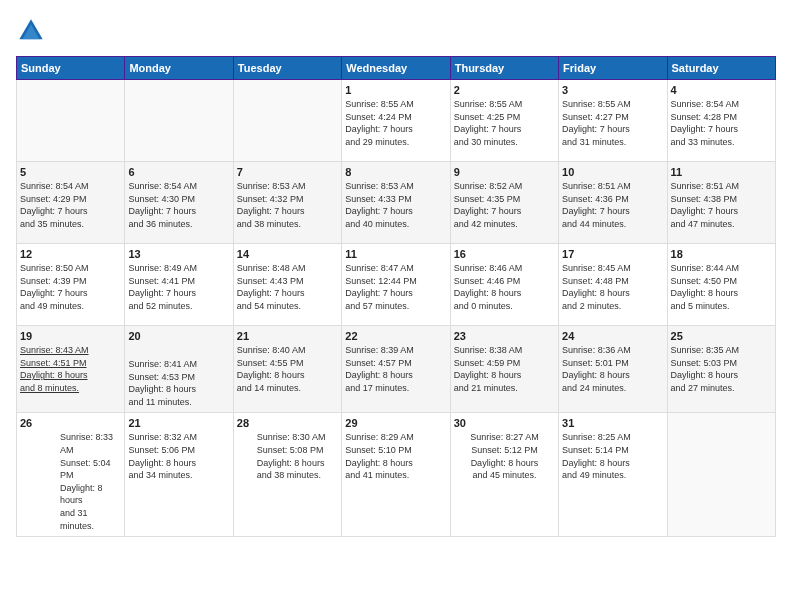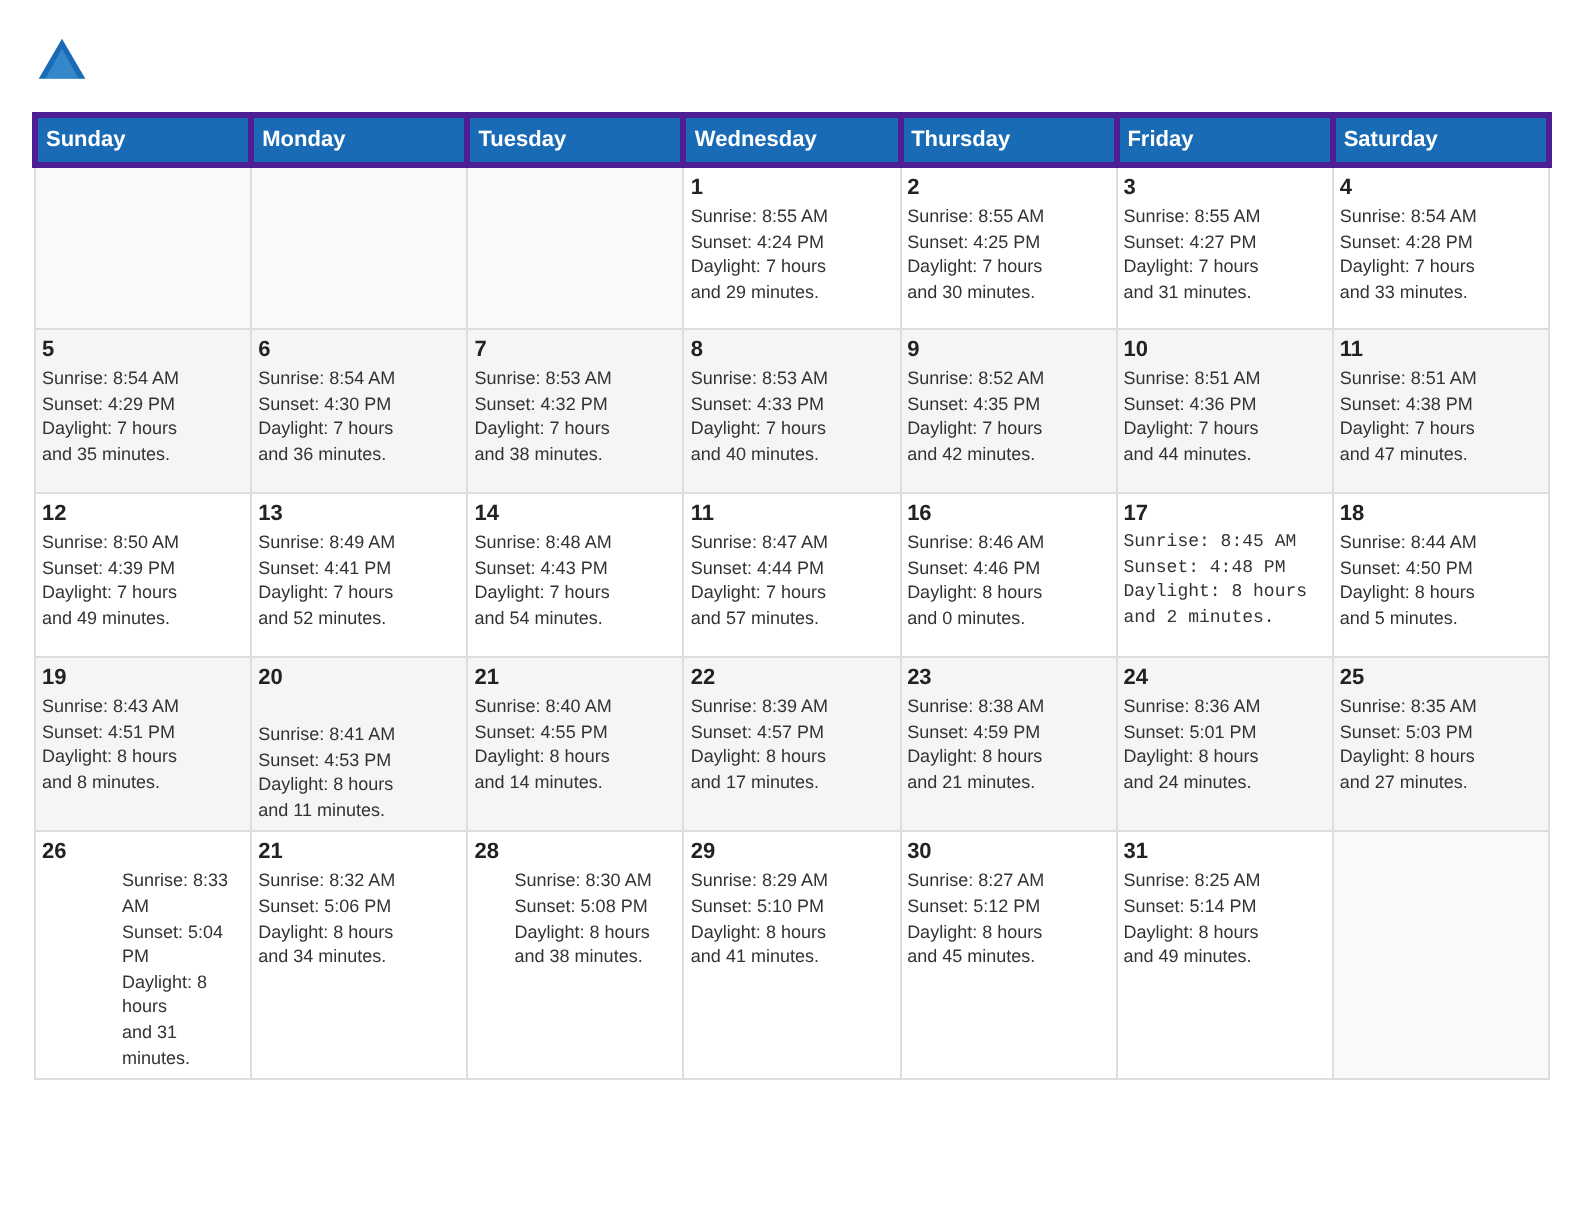--- a/index.html
+++ b/index.html
@@ -63,21 +63,21 @@
       border-collapse: collapse;
       table-layout: fixed;
     }
     thead tr th {
       background: #1a6bb5;
       color: #fff;
       font-size: 11px;
       font-weight: bold;
       padding: 5px 4px;
       text-align: left;
-      border: 3px solid #4c1d95;
+      border: 1px solid #4c1d95;
     }
     tbody tr td {
       vertical-align: top;
       font-size: 9px;
       color: #333;
       padding: 4px 3px;
       border: 1px solid #ddd;
       height: 82px;
       background: #fff;
     }
@@ -236,50 +236,50 @@
           <td>
             <span class="day-num">14</span>
             <div class="cell-info" style="white-space: pre-line;">Sunrise: 8:48 AM
 Sunset: 4:43 PM
 Daylight: 7 hours
 and 54 minutes.</div>
           </td>
           <td>
             <span class="day-num">11</span>
             <div class="cell-info" style="white-space: pre-line;">Sunrise: 8:47 AM
-Sunset: 4:44 PM
+Sunset: 12:44 PM
 Daylight: 7 hours
 and 57 minutes.</div>
           </td>
           <td>
             <span class="day-num">16</span>
             <div class="cell-info" style="white-space: pre-line;">Sunrise: 8:46 AM
 Sunset: 4:46 PM
 Daylight: 8 hours
 and 0 minutes.</div>
           </td>
           <td>
             <span class="day-num">17</span>
-            <div class="cell-info" style="white-space: pre-line; font-family: Liberation Mono, monospace;">Sunrise: 8:45 AM
+            <div class="cell-info" style="white-space: pre-line;">Sunrise: 8:45 AM
 Sunset: 4:48 PM
 Daylight: 8 hours
 and 2 minutes.</div>
           </td>
           <td>
             <span class="day-num">18</span>
             <div class="cell-info" style="white-space: pre-line;">Sunrise: 8:44 AM
 Sunset: 4:50 PM
 Daylight: 8 hours
 and 5 minutes.</div>
           </td>
         </tr>
         <tr>
           <td>
             <span class="day-num">19</span>
-            <div class="cell-info" style="white-space: pre-line;">Sunrise: 8:43 AM
+            <div class="cell-info" style="white-space: pre-line; text-decoration: underline;">Sunrise: 8:43 AM
 Sunset: 4:51 PM
 Daylight: 8 hours
 and 8 minutes.</div>
           </td>
           <td>
             <span class="day-num">20</span>
             <div class="cell-info" style="white-space: pre-line; margin-top: 16px;">Sunrise: 8:41 AM
 Sunset: 4:53 PM
 Daylight: 8 hours
 and 11 minutes.</div>
@@ -344,21 +344,21 @@
           </td>
           <td>
             <span class="day-num">29</span>
             <div class="cell-info" style="white-space: pre-line;">Sunrise: 8:29 AM
 Sunset: 5:10 PM
 Daylight: 8 hours
 and 41 minutes.</div>
           </td>
           <td>
             <span class="day-num">30</span>
-            <div class="cell-info" style="white-space: pre-line;">Sunrise: 8:27 AM
+            <div class="cell-info" style="white-space: pre-line; text-align: center;">Sunrise: 8:27 AM
 Sunset: 5:12 PM
 Daylight: 8 hours
 and 45 minutes.</div>
           </td>
           <td>
             <span class="day-num">31</span>
             <div class="cell-info" style="white-space: pre-line;">Sunrise: 8:25 AM
 Sunset: 5:14 PM
 Daylight: 8 hours
 and 49 minutes.</div>

